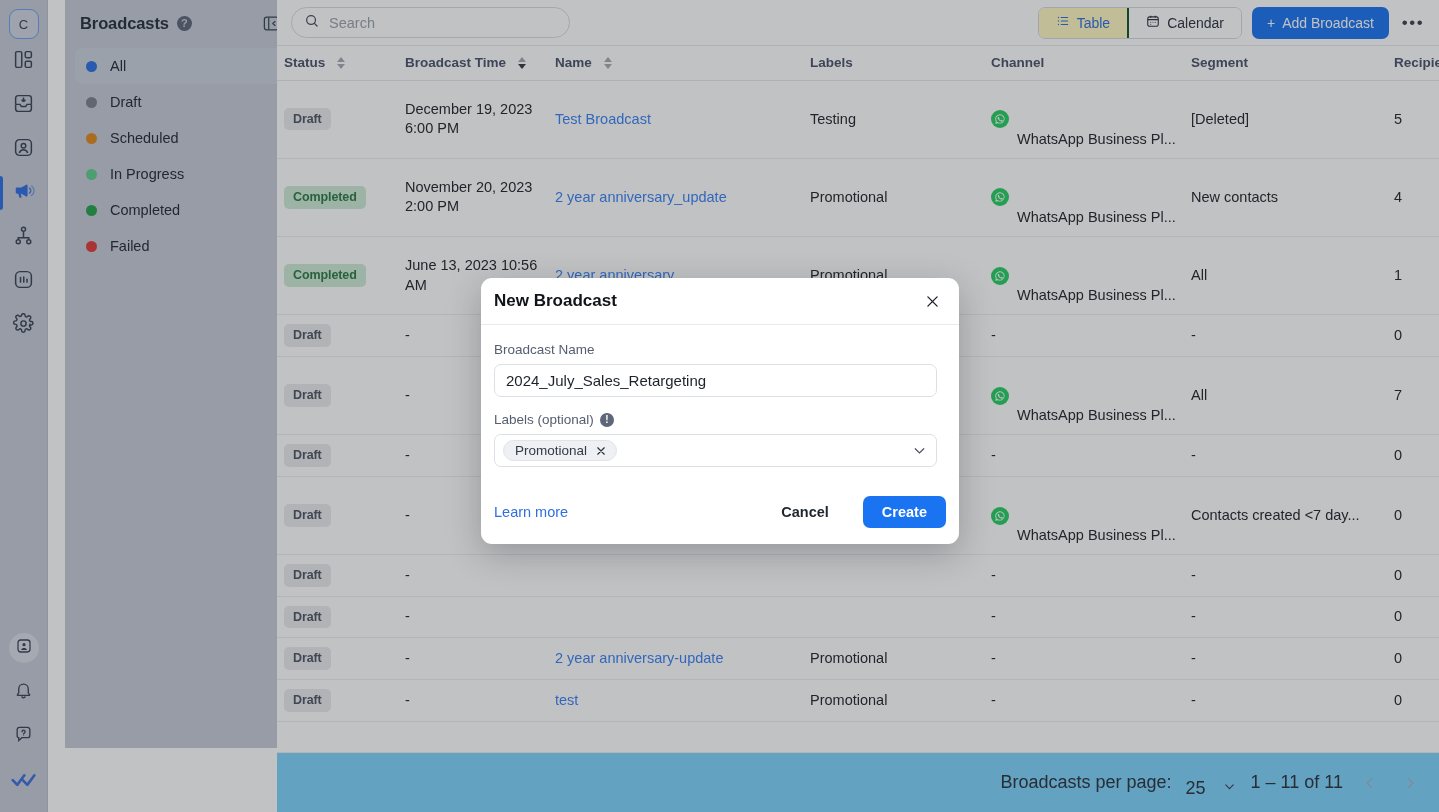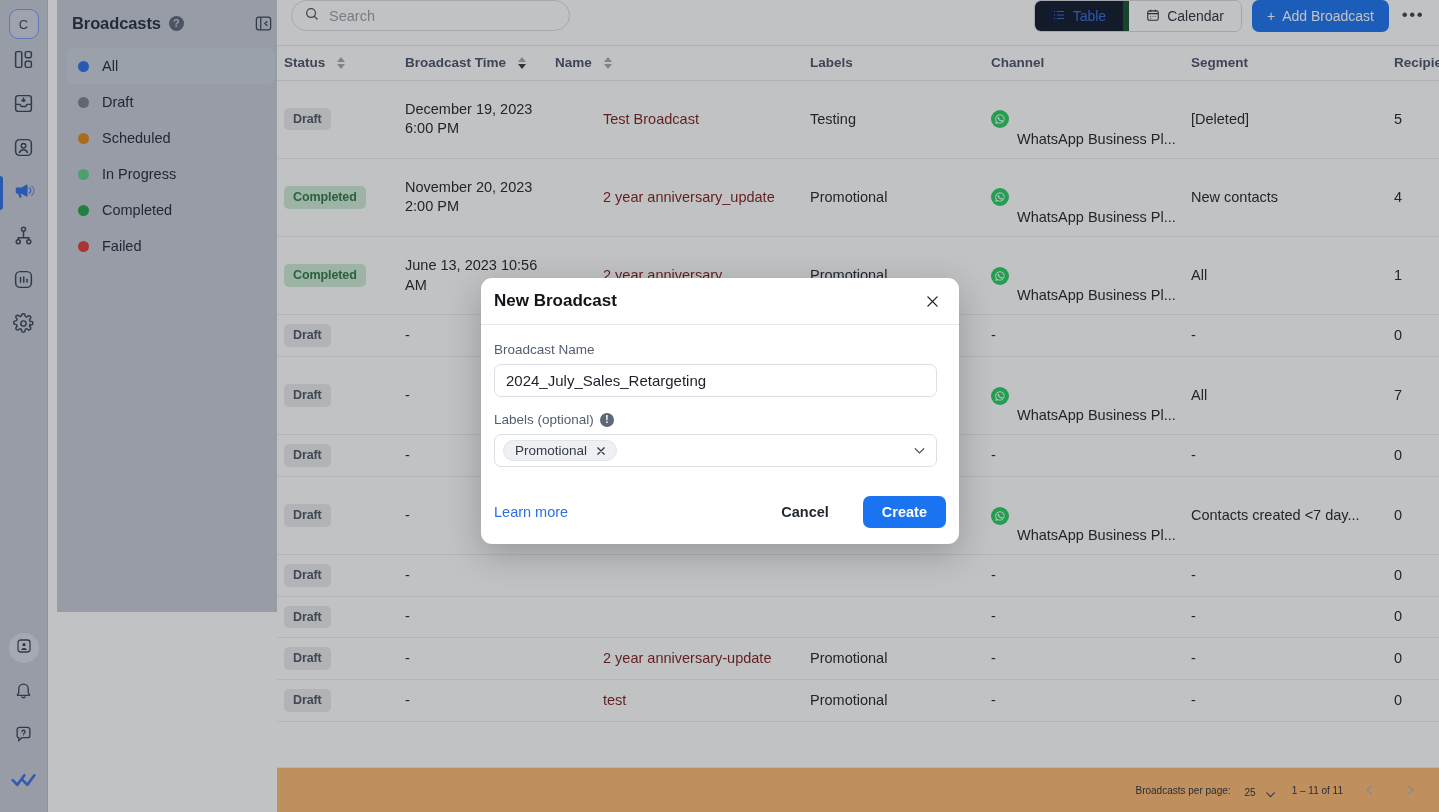--- a/index.html
+++ b/index.html
@@ -45,21 +45,21 @@
   }
   .rail-item.round-hl::after {
     content:""; position:absolute; width:30px; height:30px; border-radius:50%;
     background: rgba(255,255,255,0.35); z-index:0;
   }
   .rail-item svg { position: relative; z-index: 1; }
   .rail-logo { width: 48px; height: 44px; display:flex; align-items:center; justify-content:center; color:#3b6fe0; }
 
   
   .sidebar {
-    position: absolute; left: 57px; top: 0; width: 229px; height: 612px;
+    position: absolute; left: 65px; top: 0; width: 229px; height: 748px;
     background: #c5cbd9; border-right: 1px solid #b5bccd;
   }
   .sb-header {
     display: flex; align-items: center; height: 46px; padding: 0 12px 0 15px; gap: 8px;
   }
   .sb-title { font-size: 16.5px; font-weight: 700; color: #26303f; letter-spacing: -0.1px; }
   .help-dot {
     width: 15px; height: 15px; border-radius: 50%; background: #5d6779;
     color: #c5cbd9; font-size: 11px; font-weight: 700; line-height: 15px; text-align: center;
     cursor: pointer;
@@ -70,43 +70,43 @@
     display: flex; align-items: center; gap: 13px; height: 36px;
     padding: 0 11px; border-radius: 7px; cursor: pointer;
     font-size: 14.5px; color: #232b38;
   }
   .sb-item.selected { background: #cbd1de; }
   .dot { width: 11px; height: 11px; border-radius: 50%; flex: none; }
 
   
   .main { position: absolute; left: 277px; top: 0; right: 0; bottom: 0; background: #fff; }
   .topbar {
-    height: 46px; display: flex; align-items: flex-start; padding: 0 12px 0 14px;
+    height: 46px; display: flex; align-items: center; padding: 0 12px 0 14px;
     border-bottom: 1px solid #e6e8ec; gap: 10px;
   }
   .search-box {
     position: relative; width: 279px; height: 31px;
     border: 1px solid #d9dce2; border-radius: 17px; background: #fff;
     display: flex; align-items: center; padding: 0 12px; gap: 9px;
   }
   .search-box input {
     border: 0; outline: 0; font-size: 14.5px; color: #3c4351;
     font-family: "Liberation Sans", sans-serif; width: 100%; background: transparent;
   }
   .search-box input::placeholder { color: #9aa1ad; }
   .seg-group {
     margin-left: auto; display: flex; height: 32px;
     border: 1px solid #d6d9e0; border-radius: 7px; overflow: hidden; background: #fff;
   }
   .seg {
     display: flex; align-items: center; gap: 7px; padding: 0 17px;
     font-size: 14px; color: #2b3240; cursor: pointer; background:#fff;
   }
-  .seg.active { background: #0f172a; color: #2f6fe4; }
-  .seg + .seg { border-left: 6px solid #14532d; }
+  .seg.active { background: #fef9c3; color: #2f6fe4; }
+  .seg + .seg { border-left: 2px solid #14532d; }
   .btn-primary {
     height: 32px; display: flex; align-items: center; gap: 7px;
     padding: 0 15px; border-radius: 7px; background: #1a73f0; color: #fff;
     font-size: 14px; cursor: pointer; border: 0;
     font-family: "Liberation Sans", sans-serif;
   }
   .kebab { width: 28px; height: 30px; display:flex; align-items:center; justify-content:center; color:#3b4352; cursor:pointer; font-size:17px; letter-spacing:1.5px; }
 
   
   .table-wrap { position: absolute; top: 46px; left: 0; right: 0; bottom: 44px; overflow: hidden; }
@@ -128,36 +128,36 @@
     font-size: 14.5px; color: #22272f; padding: 9px 8px 9px 0;
     border-bottom: 1px solid #eceef2; vertical-align: middle; line-height: 1.33;
   }
   tbody td:first-child { padding-left: 7px; }
   .pill {
     display: inline-block; padding: 3px 9px; border-radius: 5px;
     font-size: 12.5px; font-weight: 700; letter-spacing: -0.1px;
   }
   .pill-draft { background: #e9ebef; color: #4d5664; }
   .pill-completed { background: #cdebd6; color: #2c7a45; }
-  .link { color: #7f1d1d; cursor: pointer; margin-left: 48px; }
+  .link { color: #3b82f6; cursor: pointer; }
   .chan { display: flex; align-items: center; gap: 8px; }
   .wa {
     width: 18px; height: 18px; border-radius: 50%; background: #26cd62;
     display: flex; align-items: center; justify-content: center; flex: none;
   }
   .ellip { white-space: nowrap; overflow: hidden; text-overflow: ellipsis; margin-top: 40px; }
 
   
   .footer {
-    position: absolute; left: 0; right: 0; bottom: 0; height: 45px;
+    position: absolute; left: 0; right: 0; bottom: 0; height: 60px;
     display: flex; align-items: center; justify-content: flex-end;
-    gap: 14px; padding-right: 16px; font-size: 10px; color: #2b313c;
-    border-top: 1px solid #eceef2; background: #fdba74;
-  }
-  .pp-select { display: flex; align-items: flex-start; gap: 7px; cursor: pointer; margin-top: 11px; }
+    gap: 14px; padding-right: 16px; font-size: 18px; color: #2b313c;
+    border-top: 1px solid #eceef2; background: #7dd3fc;
+  }
+  .pp-select { display: flex; align-items: flex-start; gap: 16px; cursor: pointer; margin-top: 11px; }
   .pg-arrow { width: 26px; height: 26px; display:flex; align-items:center; justify-content:center; color:#aab0bb; cursor:pointer; }
 
   
   .modal {
     position: absolute; left: 481px; top: 278px; width: 478px;
     background: #fff; border-radius: 11px; z-index: 60;
     box-shadow: 0 10px 34px rgba(16,22,38,0.25);
     overflow: hidden;
   }
   .modal-head {

